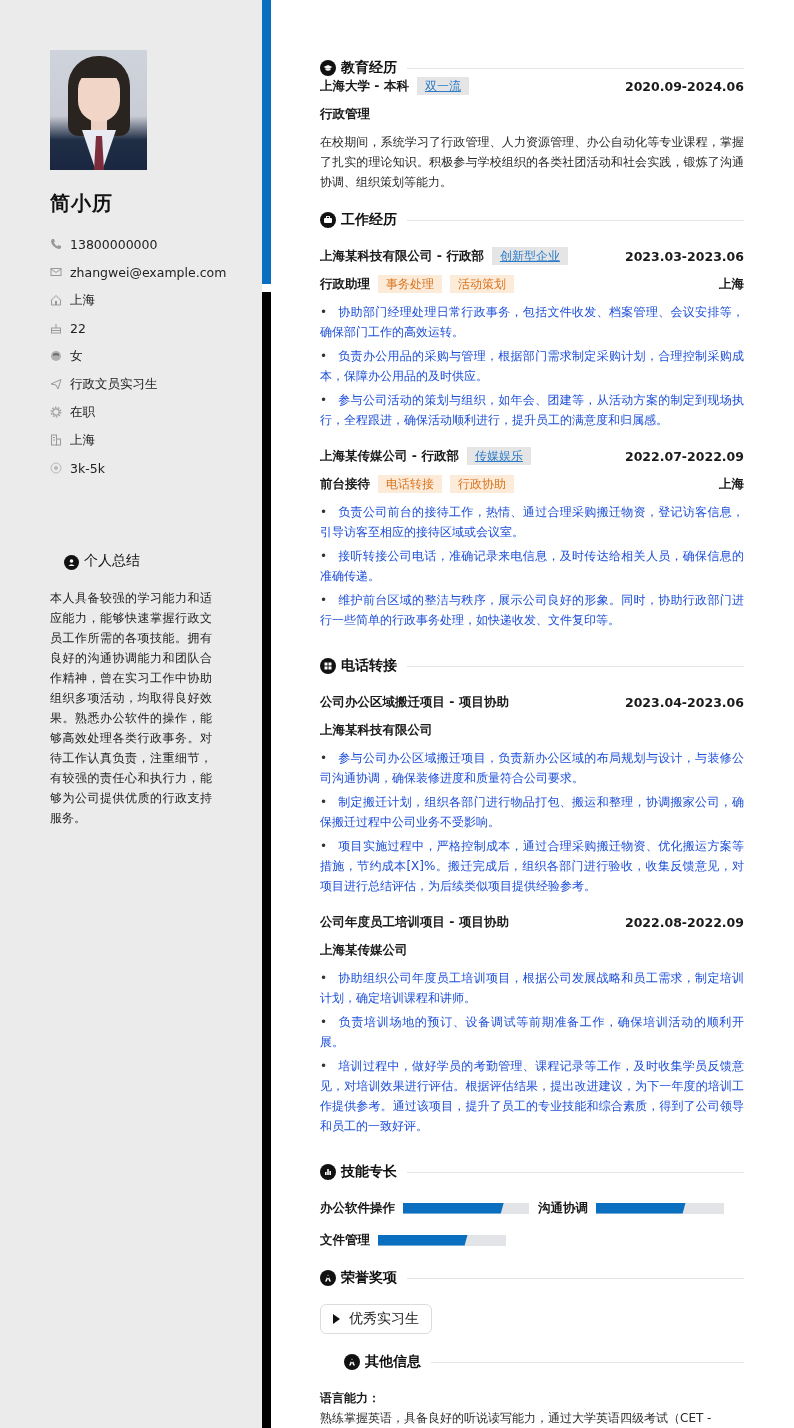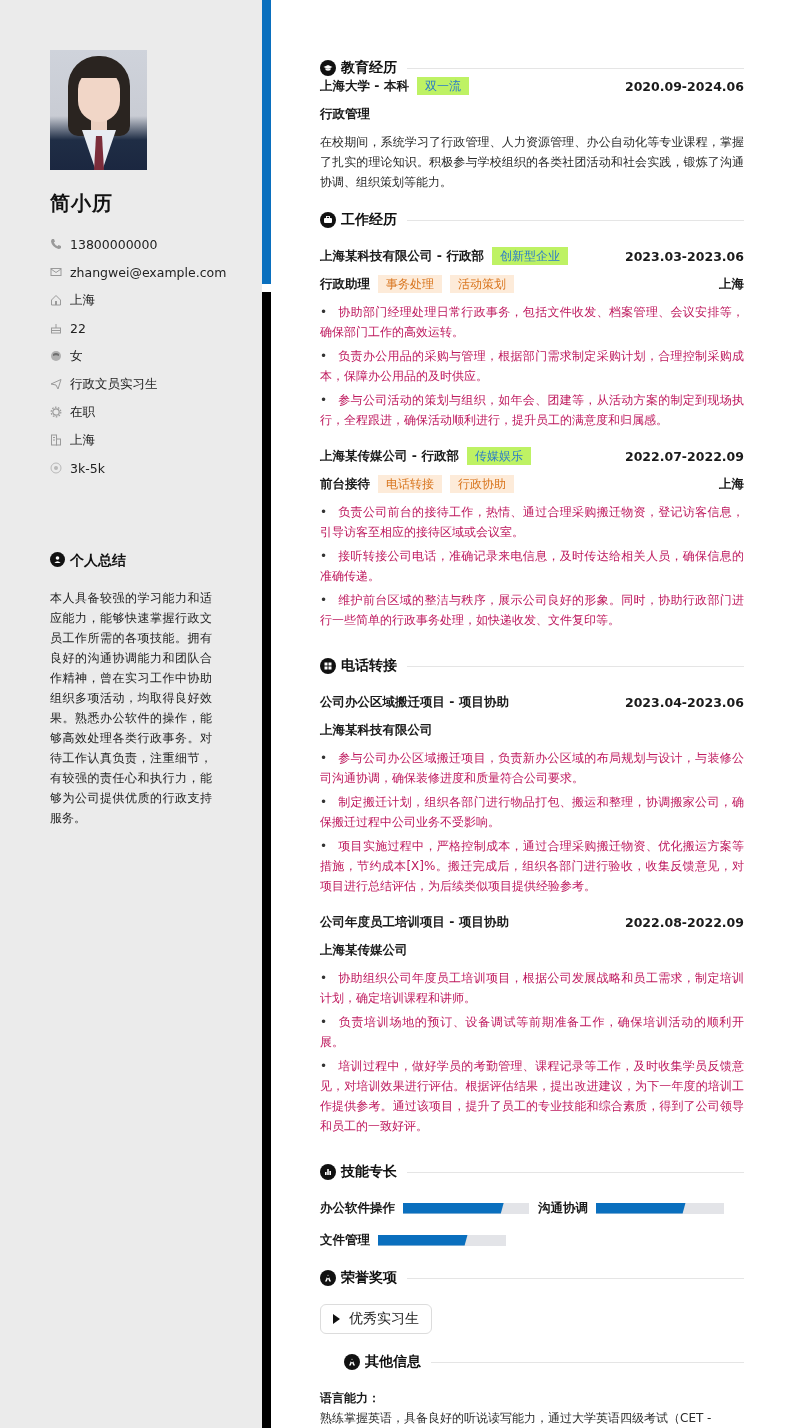--- a/index.html
+++ b/index.html
@@ -18,39 +18,39 @@
   .photo .collar { position: absolute; left: 32px; top: 80px; width: 34px; height: 40px; background: #e8ecf2; clip-path: polygon(0 0, 100% 0, 60% 100%, 40% 100%); }
   .photo .tie { position: absolute; left: 44px; top: 86px; width: 10px; height: 34px; background: #7b2d3b; clip-path: polygon(20% 0, 80% 0, 100% 100%, 0 100%); }
 
   .name { position: absolute; left: 50px; top: 190px; font-size: 20px; font-weight: bold; color: #111; letter-spacing: 1px; }
 
   .contacts { position: absolute; left: 50px; top: 230px; }
   .contact { display: flex; align-items: center; height: 28px; font-size: 12.5px; color: #222; }
   .contact .ic { width: 12px; height: 12px; margin-right: 8px; display: inline-flex; align-items: center; justify-content: center; color: #9a9a9a; }
   .contact .ic svg { width: 12px; height: 12px; }
 
-  .summary-title { position: absolute; left: 50px; top: 552px; display: flex; align-items: flex-start; font-size: 14px; font-weight: bold; color: #111; }
+  .summary-title { position: absolute; left: 64px; top: 552px; display: flex; align-items: flex-end; font-size: 14px; font-weight: normal; color: #111; }
   .summary-title .circ { width: 15px; height: 15px; border-radius: 50%; background: #111; margin-right: 5px; display: inline-flex; align-items: center; justify-content: center; }
   .summary-text { position: absolute; left: 50px; top: 588px; width: 162px; font-size: 12px; line-height: 20px; color: #222; text-align: justify; }
   .sec-head { position: absolute; left: 320px; width: 424px; display: flex; align-items: center; height: 20px; }
   .sec-head .circ { width: 16px; height: 16px; border-radius: 50%; background: #111; margin-right: 5px; display: inline-flex; align-items: center; justify-content: center; flex-shrink: 0; }
   .sec-head .circ svg { width: 10px; height: 10px; }
   .sec-head .title { font-size: 14px; font-weight: bold; color: #111; white-space: nowrap; }
   .sec-head .line { flex: 1; height: 1px; background: #e5e5e5; margin-left: 10px; }
 
   .row { position: absolute; left: 320px; width: 424px; display: flex; align-items: center; justify-content: space-between; height: 20px; font-size: 12.5px; }
   .row .l { display: flex; align-items: center; font-weight: bold; color: #1a1a1a; }
   .row .r { font-weight: bold; color: #1a1a1a; }
   .tag { display: inline-block; font-size: 12px; font-weight: normal; padding: 1px 8px; margin-left: 8px; line-height: 16px; }
-  .tag.blue { background: #bef264; color: #2b7bc9; }
+  .tag.blue { background: #e5e5e5; color: #2b7bc9; text-decoration: underline; }
   .tag.orange { background: #fdebd9; color: #d8741c; }
 
   .para { position: absolute; left: 320px; width: 424px; font-size: 12px; line-height: 20px; color: #2a2a2a; text-align: justify; }
   .bullets { position: absolute; left: 320px; width: 424px; list-style: none; }
-  .bullets li { font-size: 12px; line-height: 20px; color: #be185d; margin-bottom: 4px; text-align: justify; }
+  .bullets li { font-size: 12px; line-height: 20px; color: #1d4ed8; margin-bottom: 4px; text-align: justify; }
   .bullets li::before { content: "•"; display: inline-block; width: 18px; color: #333; }
 
   .skills { position: absolute; left: 320px; width: 424px; font-size: 12.5px; }
   .skill { position: absolute; display: flex; align-items: center; height: 16px; font-weight: bold; color: #1a1a1a; }
   .skill .bar { margin-left: 8px; height: 11px; background: #e3e4e8; position: relative; }
   .skill .bar .fill { position: absolute; left: 0; top: 0; height: 11px; background: #0a6fbe; clip-path: polygon(0 0, 100% 0, calc(100% - 3px) 100%, 0 100%); }
 
   .award { position: absolute; left: 320px; top: 1304px; height: 30px; padding: 0 12px; border: 1px solid #dcdcdc; border-radius: 6px; display: flex; align-items: center; font-size: 14px; color: #222; }
   .award .play { width: 0; height: 0; border-left: 7px solid #111; border-top: 5px solid transparent; border-bottom: 5px solid transparent; margin-right: 9px; }
 

